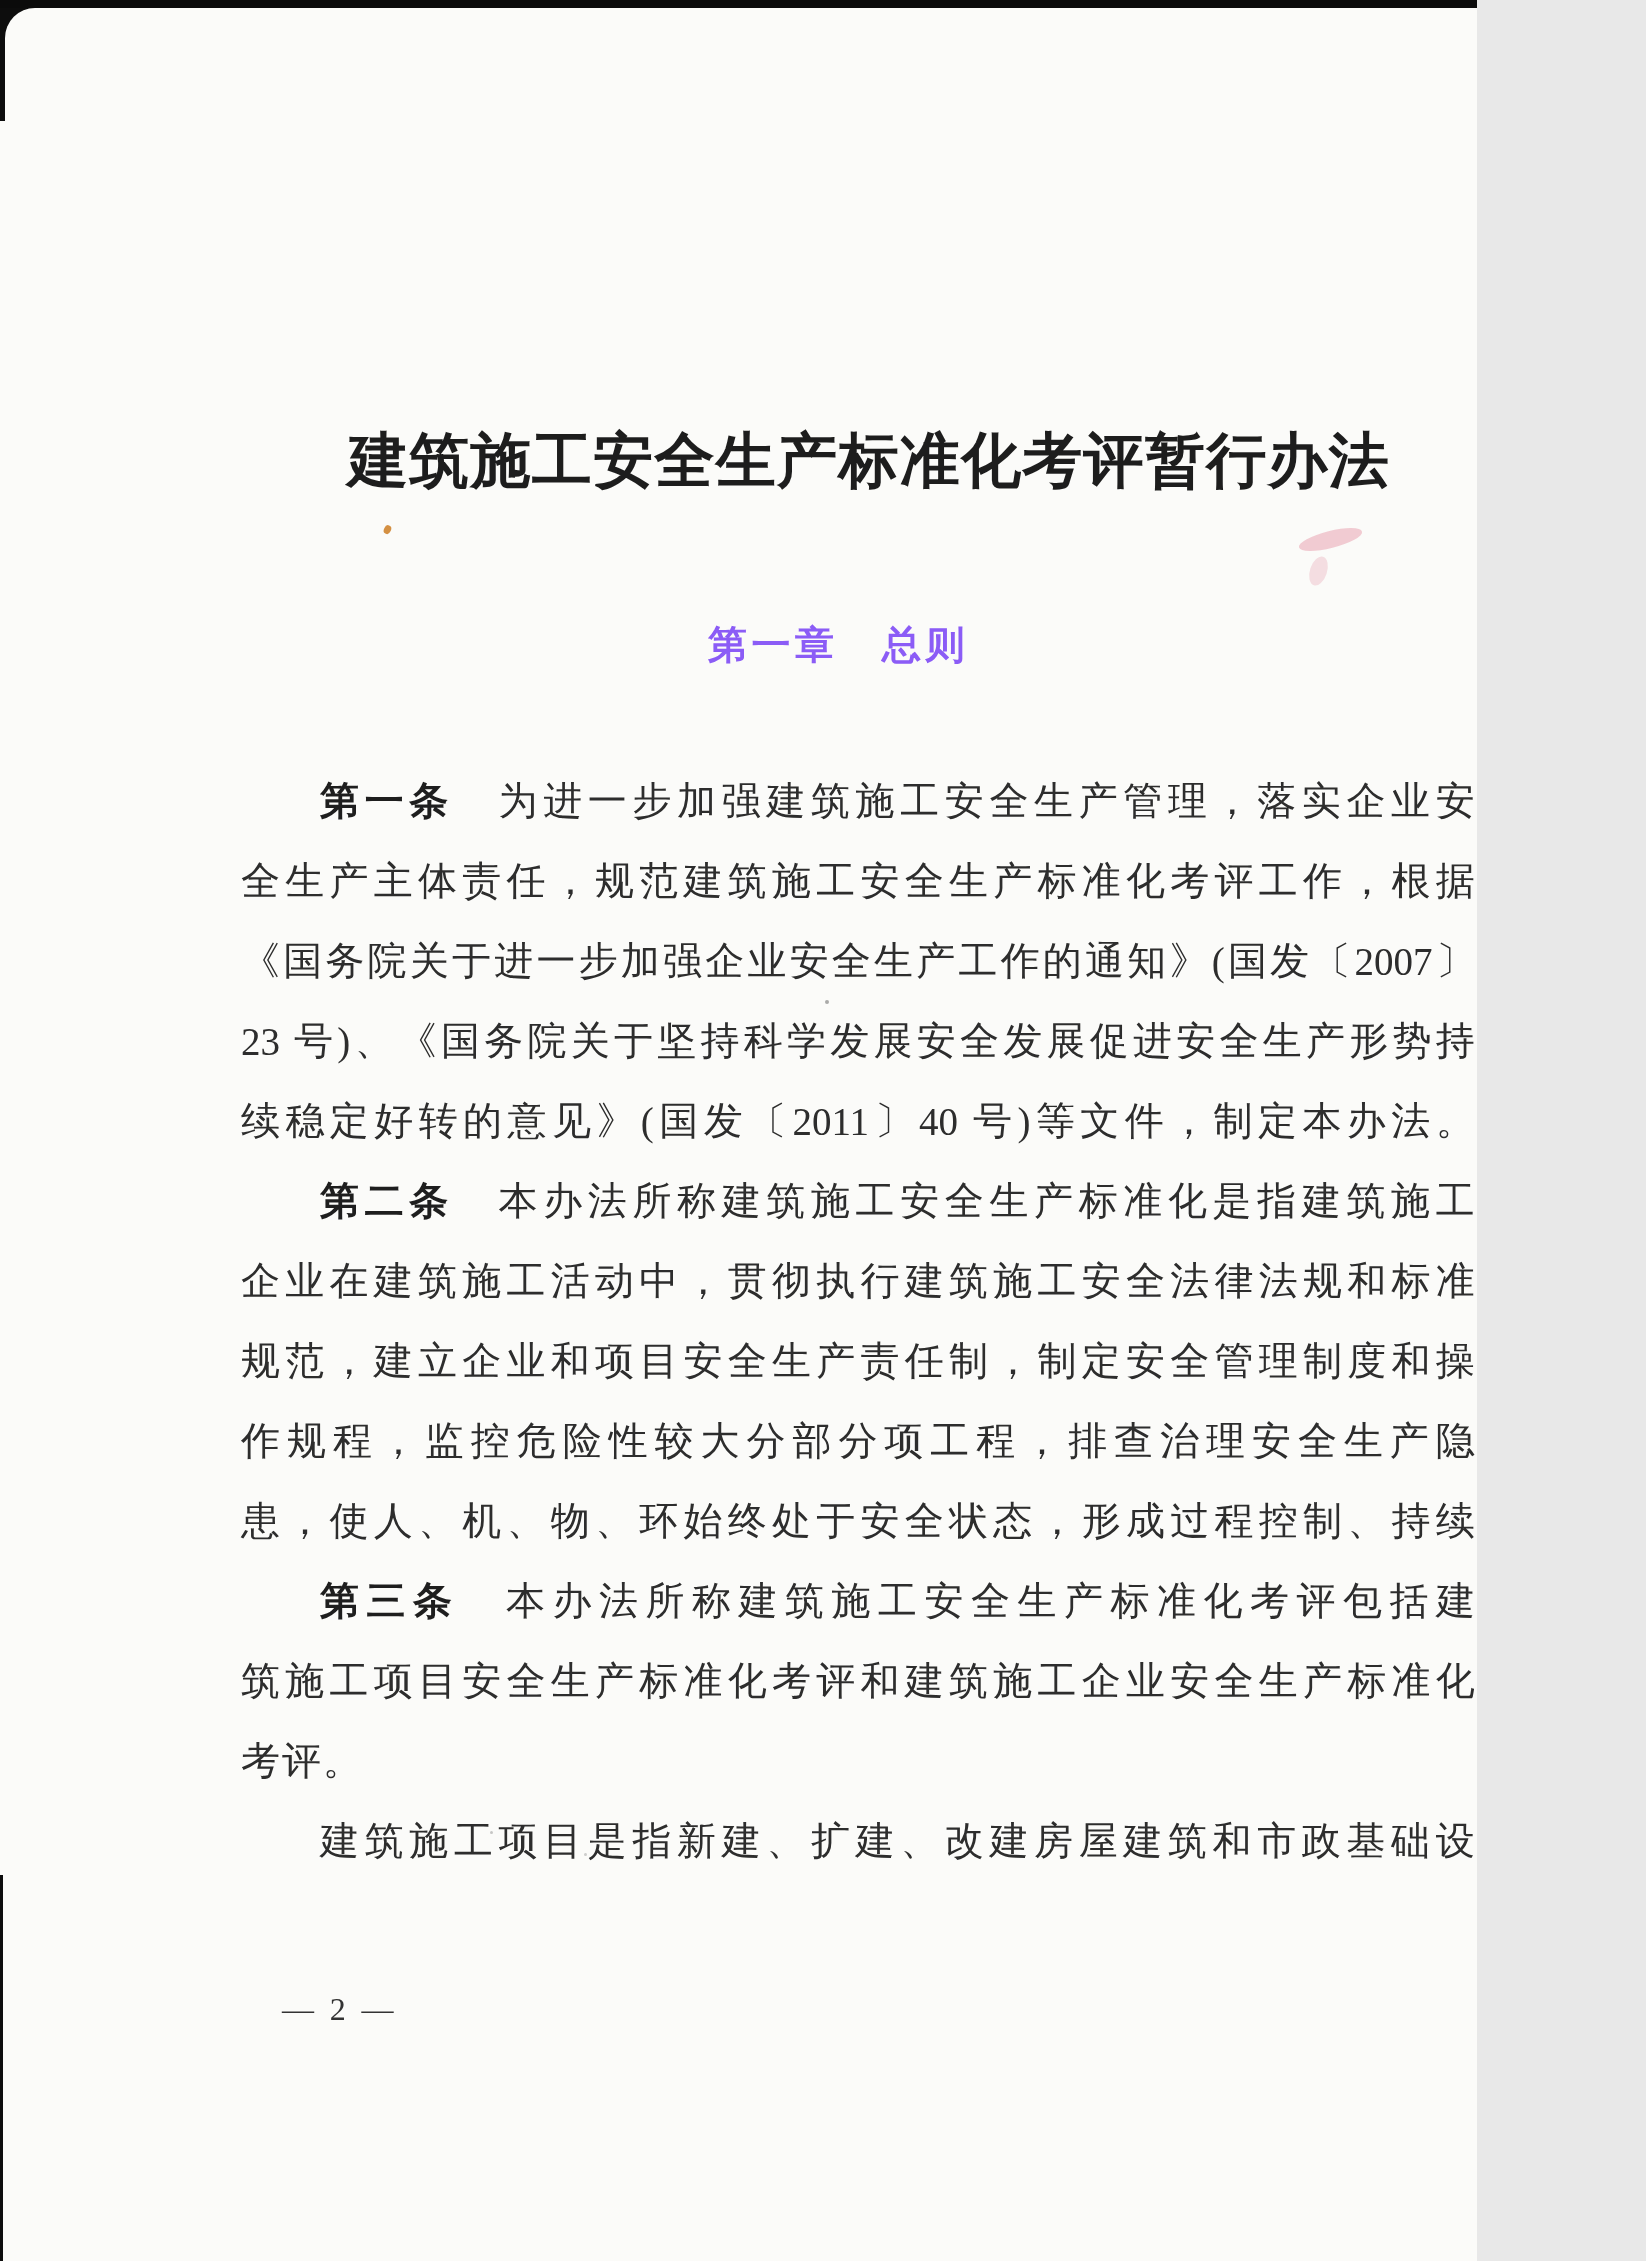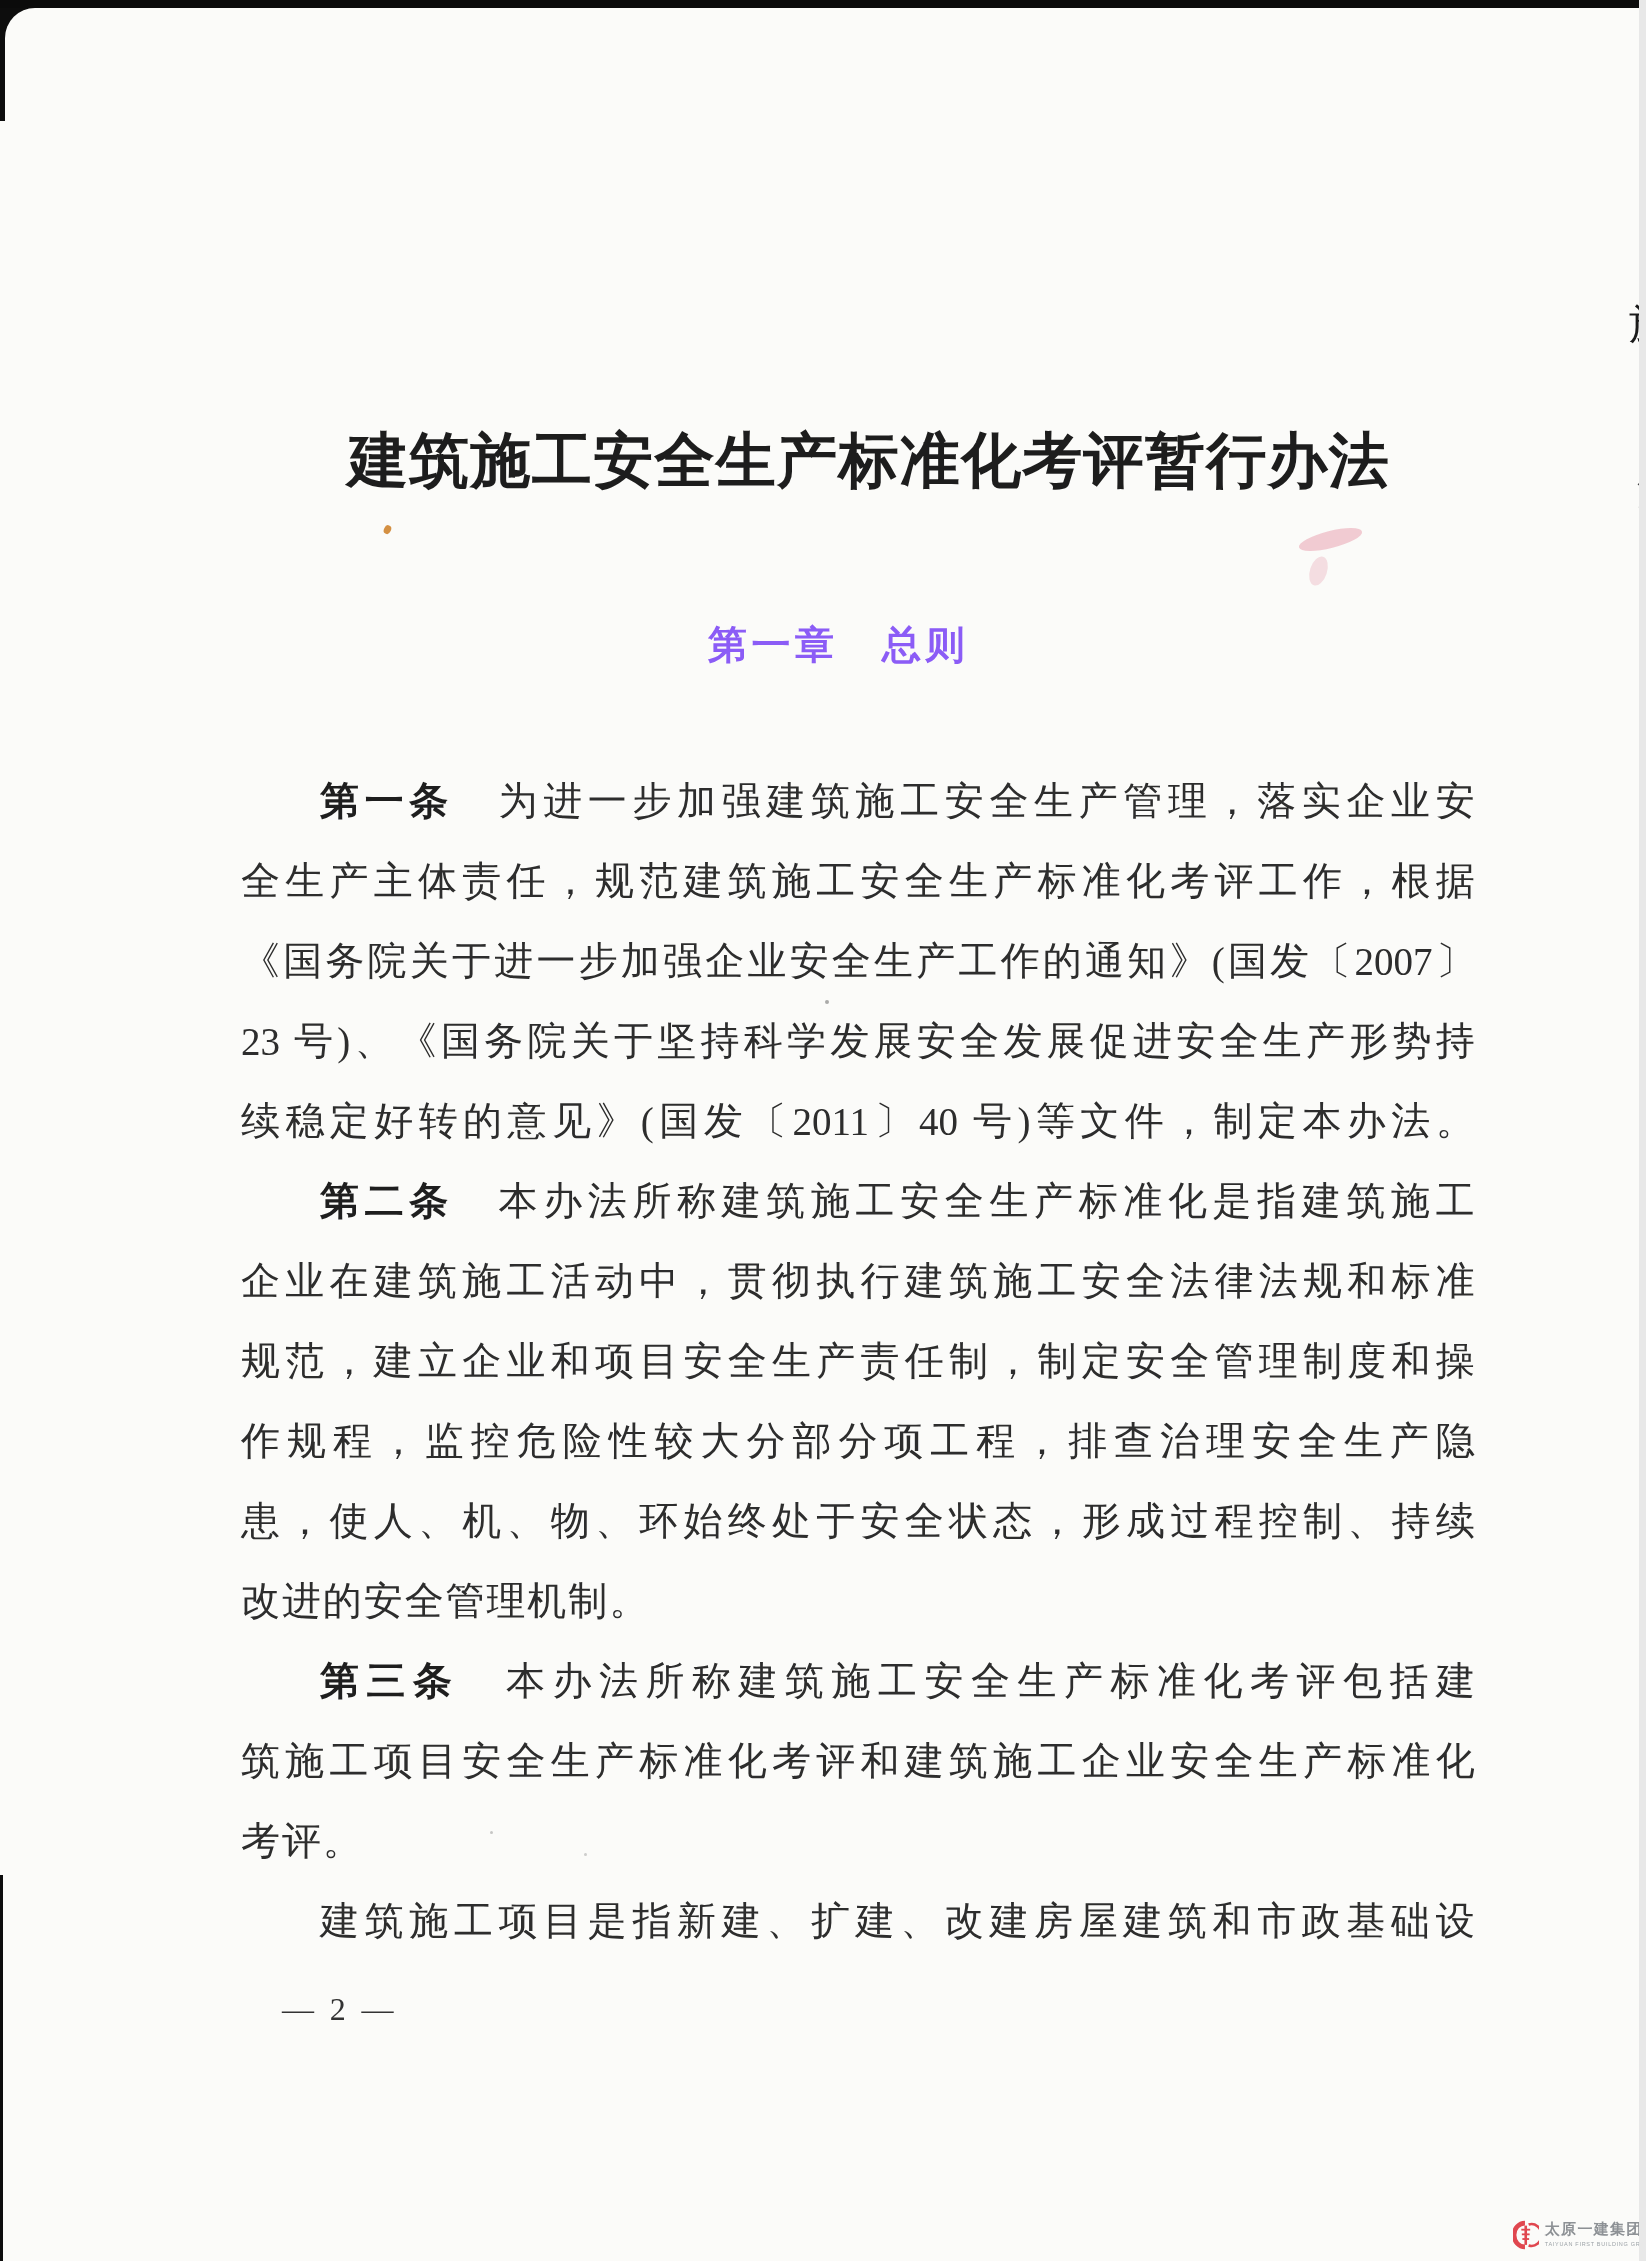--- a/index.html
+++ b/index.html
@@ -1,17 +1,17 @@
 <!DOCTYPE html>
 <html style="font-size:10.3px"><head>
 <meta charset="utf-8">
 <style>
   html,body{margin:0;padding:0;background:#e8e8e8;}
   #canvas{
-    position:relative;width:1639px;height:2261px;
+    position:relative;width:1477px;height:2261px;
     background:#fbfbf9;overflow:hidden;
     font-family:"Liberation Serif", serif;
   }
   
   .top-strip{position:absolute;left:0;top:0;width:1647px;height:8.4px;background:#0b0b0b;}
   .corner-black-a{position:absolute;left:0;top:8.4px;width:6.5px;height:113px;background:#0d0d0d;}
   .corner-black-b{position:absolute;left:0;top:8.4px;width:39px;height:39px;background:#0d0d0d;}
   .corner-white{position:absolute;left:4.5px;top:8.4px;width:97px;height:113px;background:#fbfbf9;border-top-left-radius:30px;}
   .left-strip-bottom{position:absolute;left:0;top:1875px;width:3.2px;height:387px;background:#0d0d0d;}
   
@@ -365,21 +365,20 @@
         <span>形</span>
         <span>成</span>
         <span>过</span>
         <span>程</span>
         <span>控</span>
         <span>制</span>
         <span>、</span>
         <span>持</span>
         <span>续</span>
       </div>
-      <div class="line nofill"><span>改</span><span>进</span><span>的</span><span>安</span><span>全</span><span>管</span><span>理</span><span>机</span><span>制</span><span>。</span></div>
       <div class="line fill indent">
         <span class="hv">第</span>
         <span class="hv">三</span>
         <span class="hv">条</span>
         <span>　</span>
         <span>本</span>
         <span>办</span>
         <span>法</span>
         <span>所</span>
         <span>称</span>

